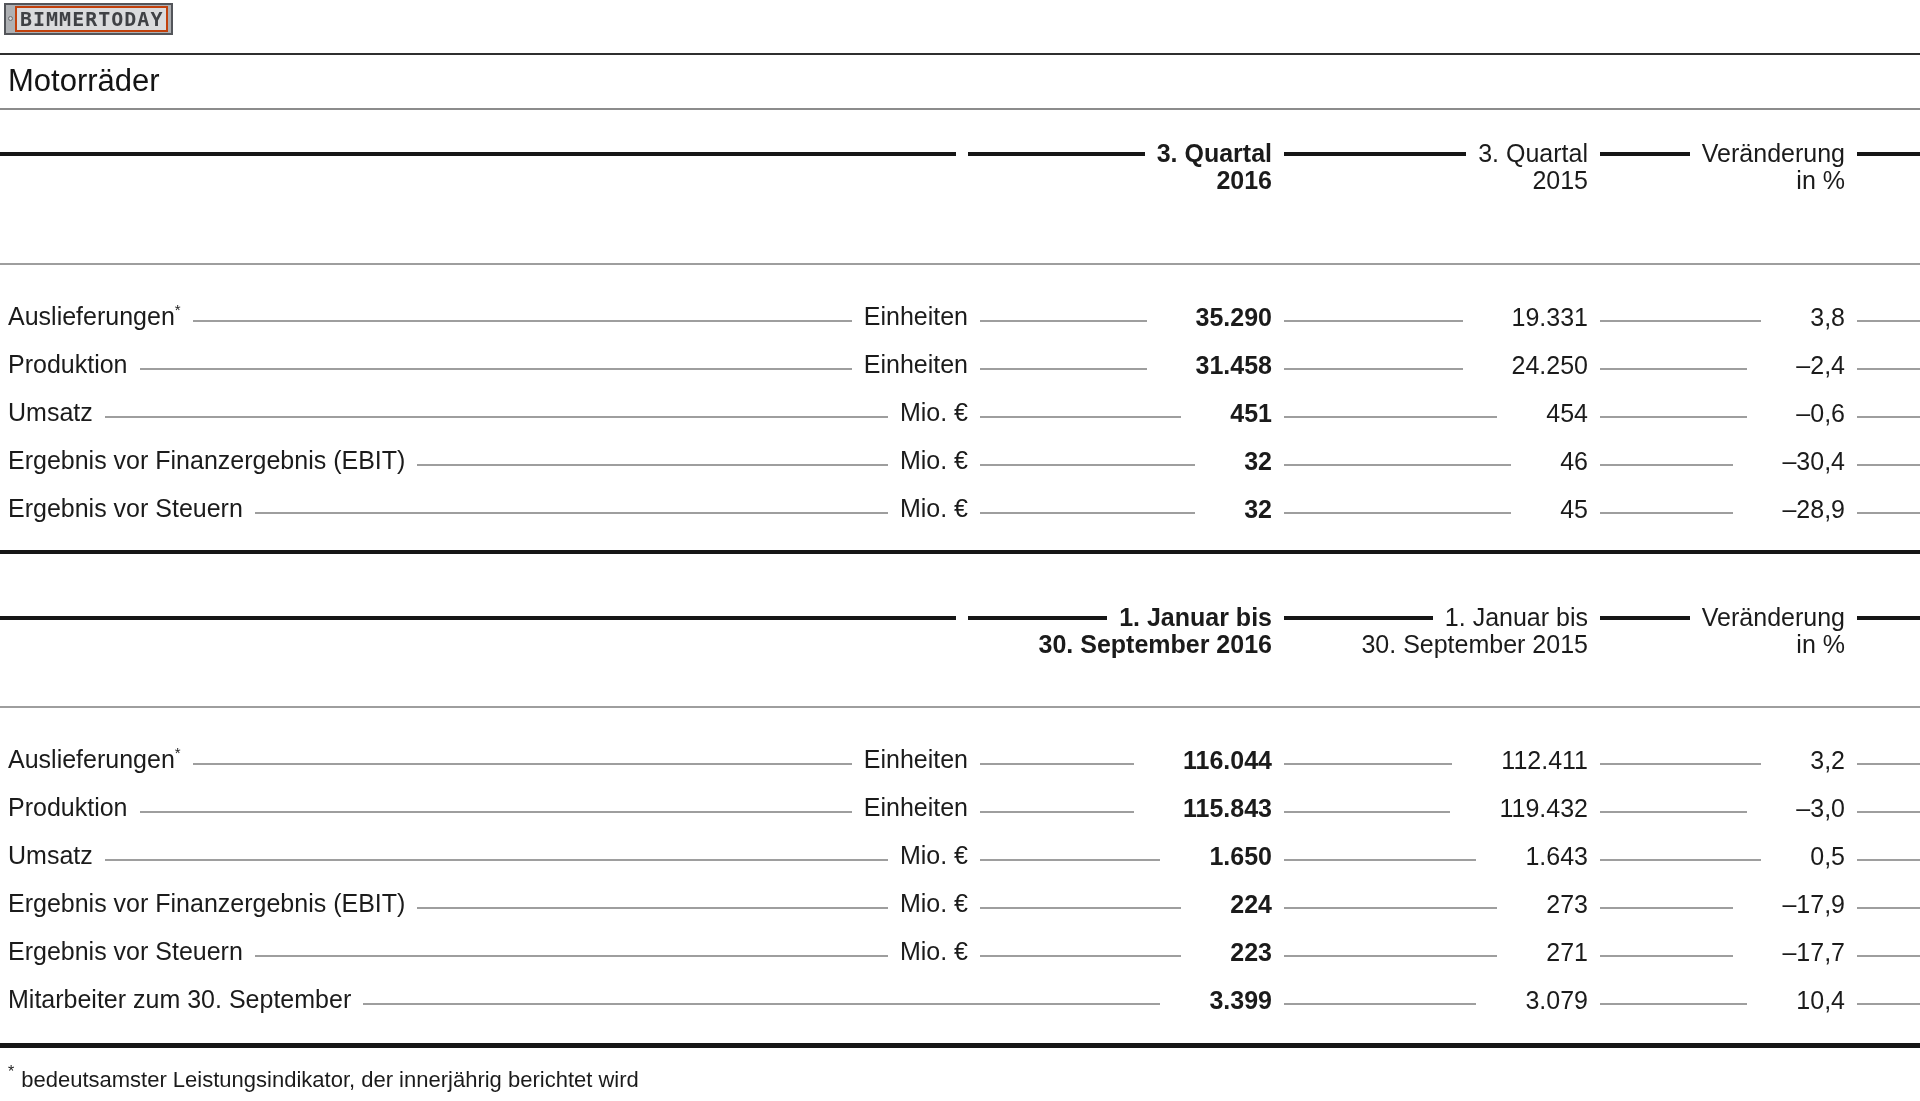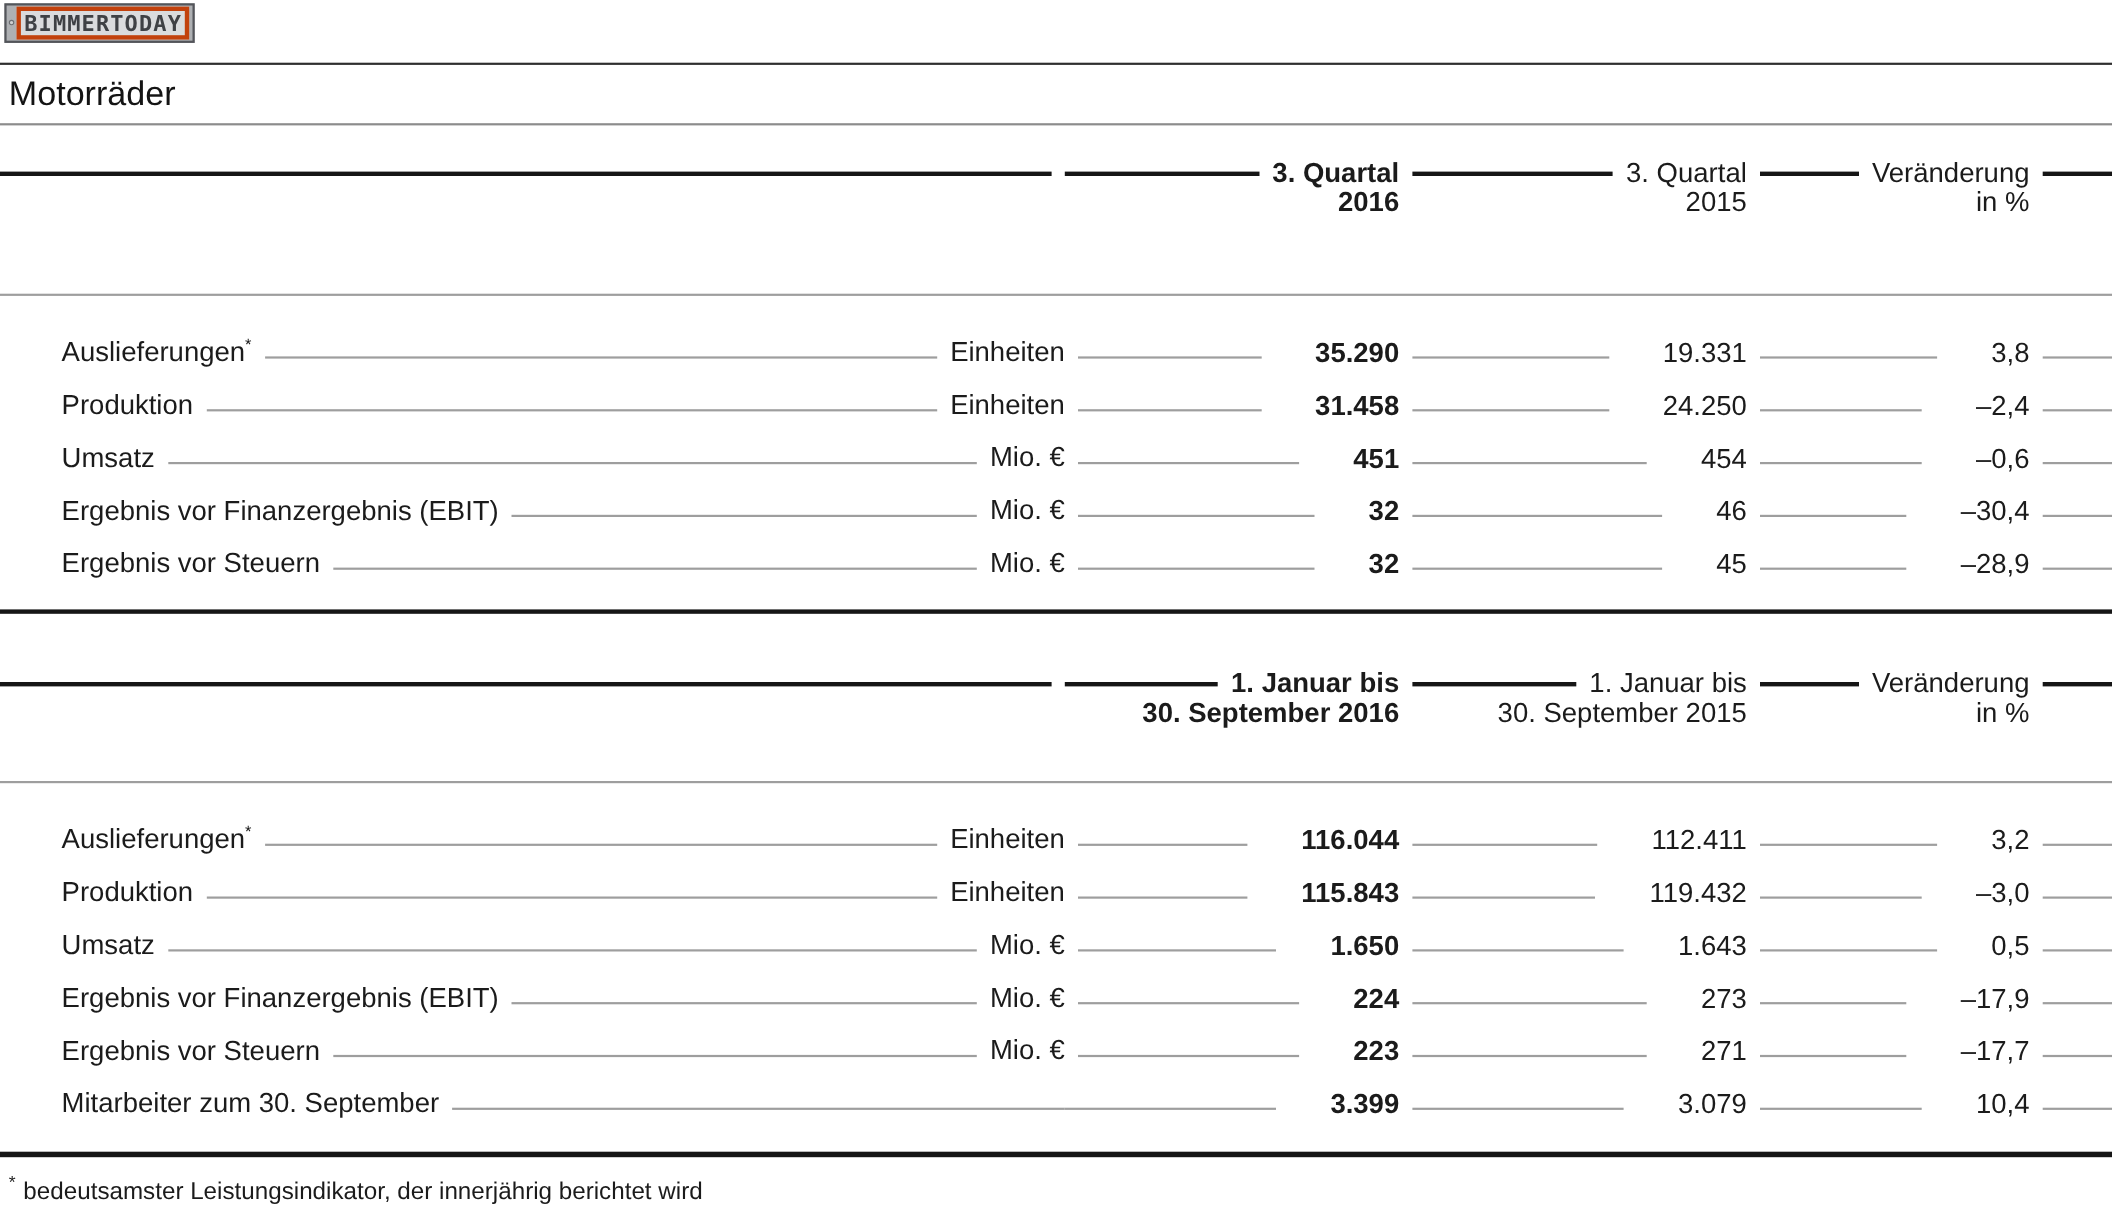--- a/index.html
+++ b/index.html
@@ -13,21 +13,21 @@
     display:inline-flex;align-items:center;position:relative;
     margin:3px 0 0 4px;background:#aeb0b3;border:2px solid #53555a;
     padding:1px 3px 1px 9px;
   }
   .badge-hole{
     position:absolute;left:2px;top:50%;margin-top:-3px;
     width:5px;height:5px;border-radius:50%;
     background:#cfd1d3;border:1px solid #6d6f73;box-sizing:border-box;
   }
   .badge-text{
-    background:#dadbdd;border:4px solid #c2410c;padding:0 3px;
+    background:#dadbdd;border:2px solid #c2410c;padding:0 3px;
     font-family:"DejaVu Sans Mono",monospace;font-weight:bold;
     font-size:20px;line-height:22px;color:#3f4145;letter-spacing:1px;
     white-space:nowrap;
   }
   
   .rule-dark{border:0;border-top:2px solid #2f2f2f;margin:18px 0 0 0;}
   .page-title{
     margin:7px 0 8px 0;padding-left:8px;
     font-size:31px;line-height:38px;font-weight:400;color:#141414;
   }
@@ -46,21 +46,21 @@
   .hgr{margin-right:12px;}
   .htext{
     position:relative;font-size:25px;line-height:27px;
     text-align:right;white-space:nowrap;
   }
   .htext .l2{position:absolute;right:0;top:27px;white-space:nowrap;}
   .bold{font-weight:bold;}
   .rule-head{border:0;border-top:2px solid #9e9e9e;margin:65px 0 0 0;}
   .rule-head.second{margin-top:44px;}
   
-  .tbody{padding:28px 0 0 0;margin-left:48px;}
+  .tbody{padding:28px 0 0 0;}
   .row{display:flex;align-items:center;height:48px;padding-left:8px;font-size:25px;}
   .main{flex:1;display:flex;align-items:center;min-width:0;}
   .cell{display:flex;align-items:center;gap:37px;}
   .lead{flex:1;height:0;border-top:2px solid #9e9e9e;position:relative;top:4px;}
   .gl{margin-left:12px;}
   .gr{margin-right:12px;}
   .label,.unit,.val{white-space:nowrap;}
   .label sup{font-size:15px;position:relative;top:-1px;}
   .v2016{font-weight:bold;}
   

